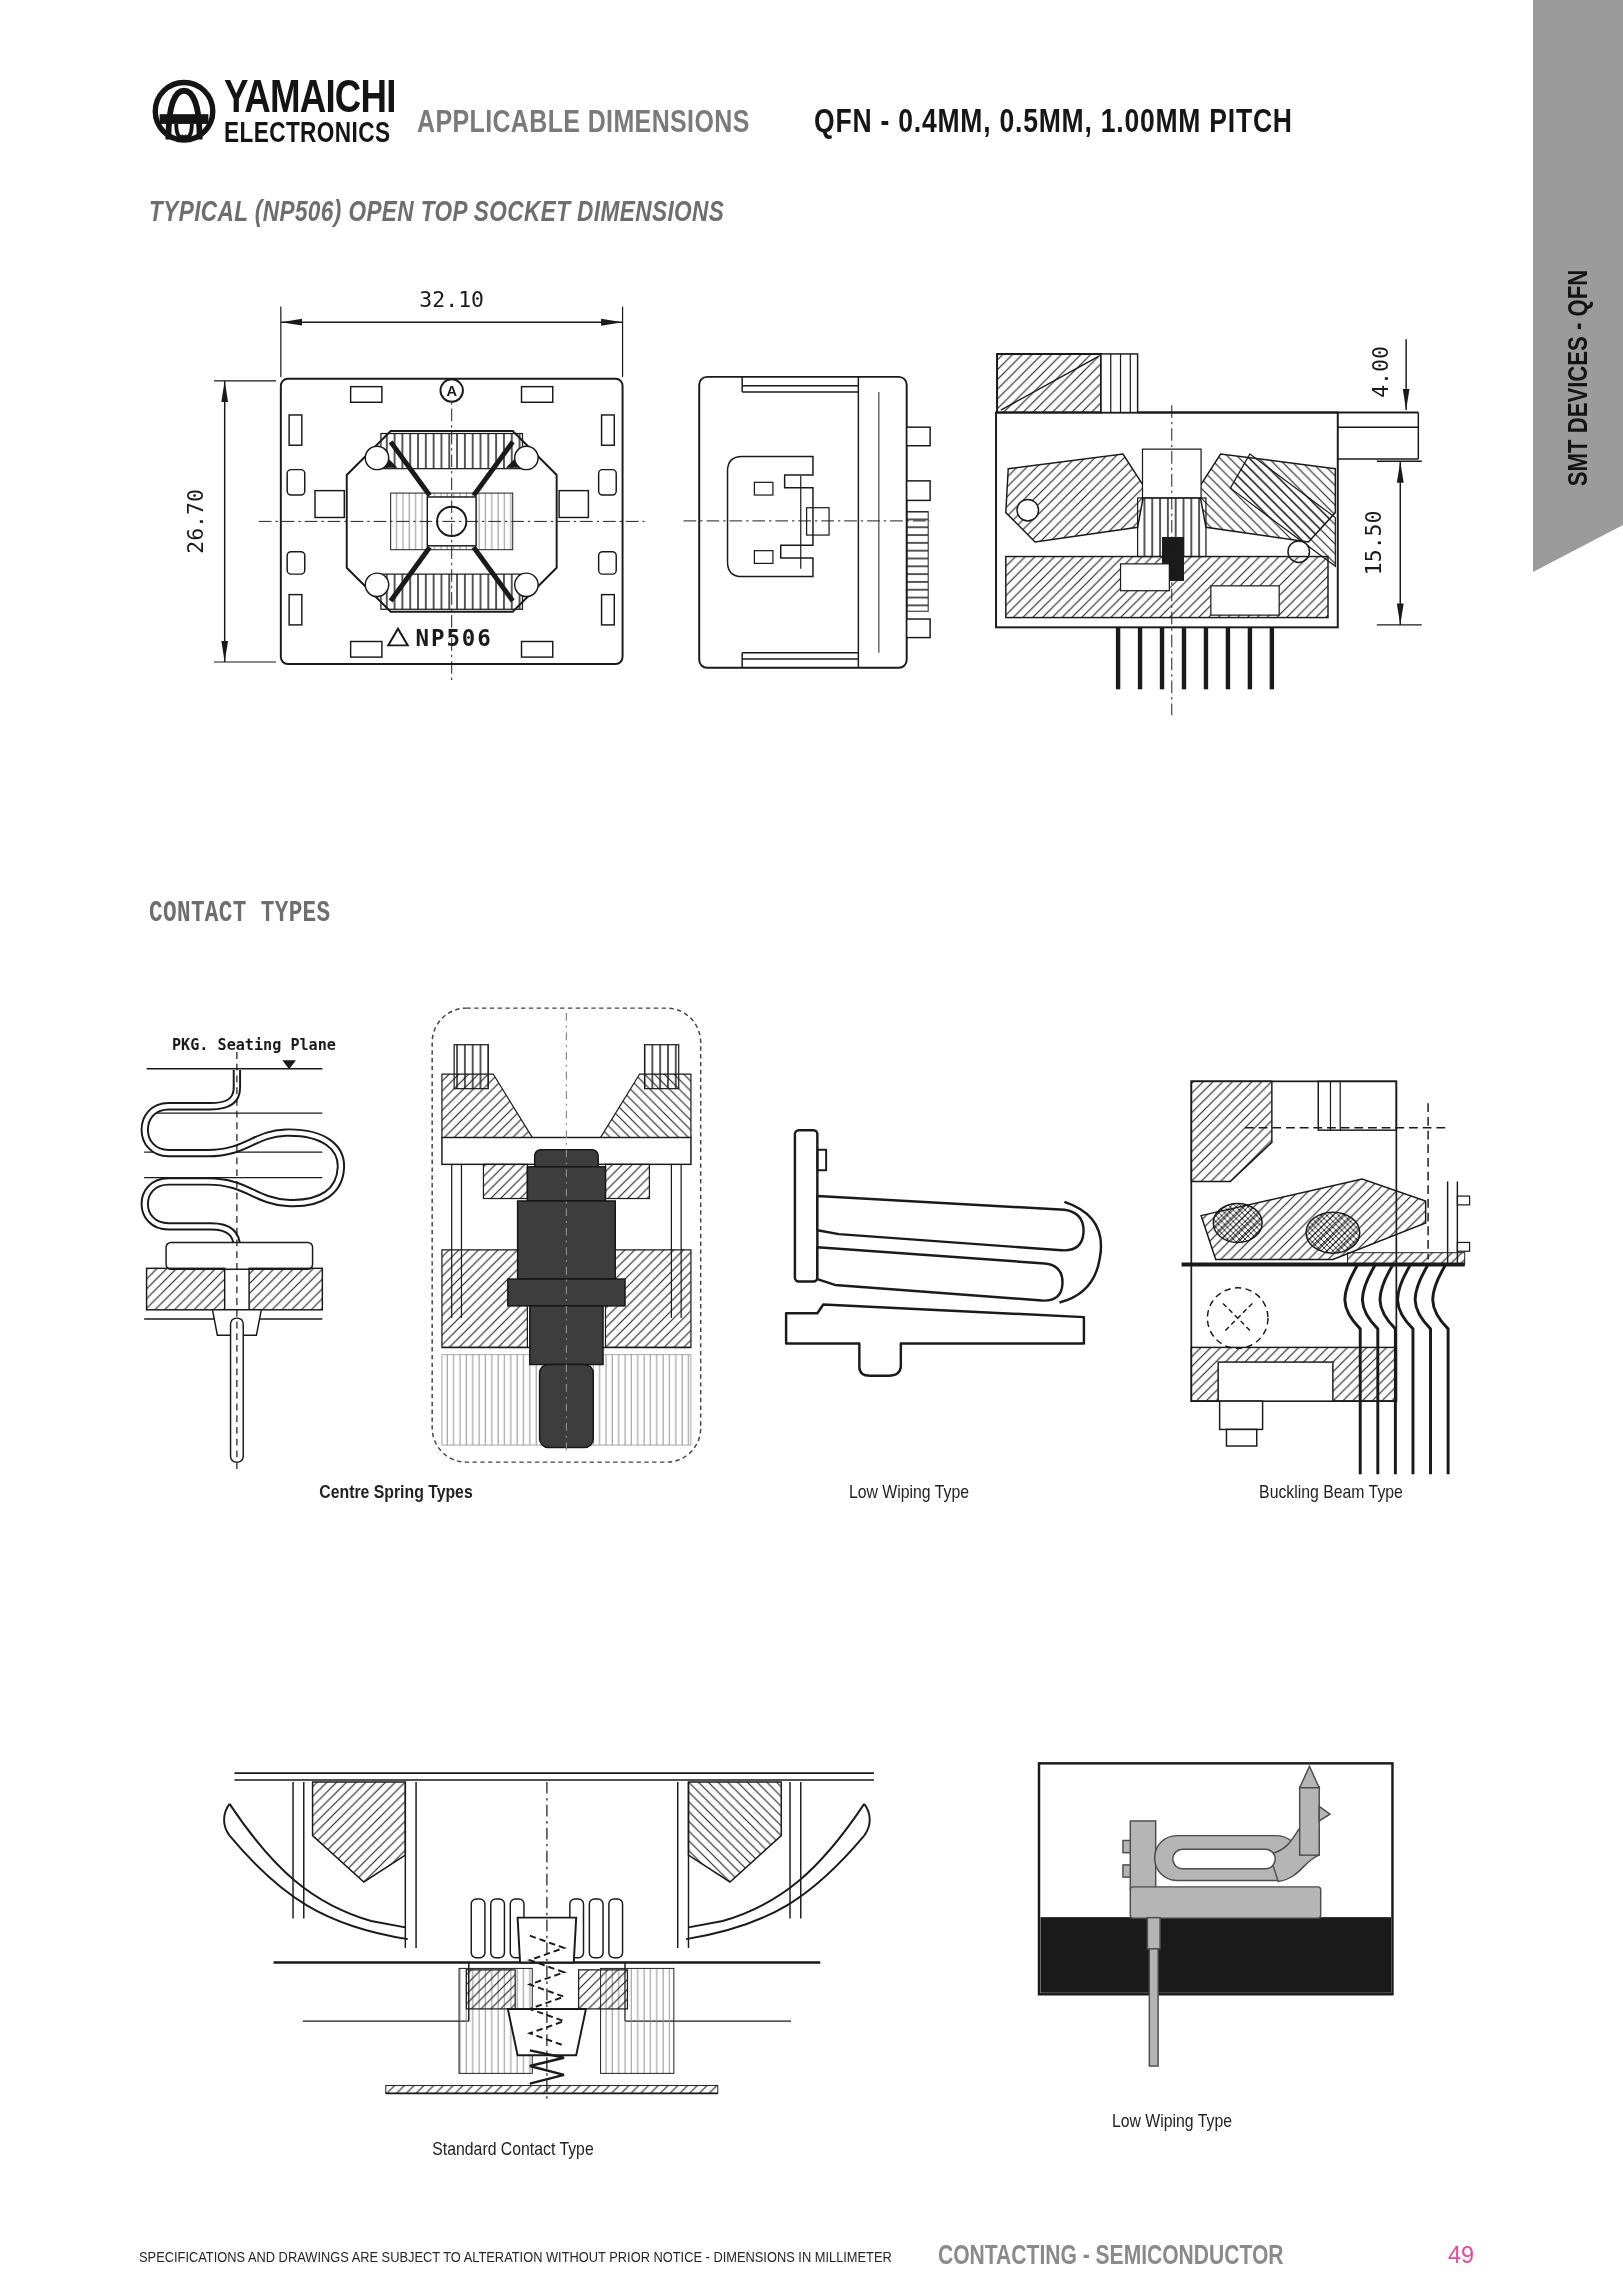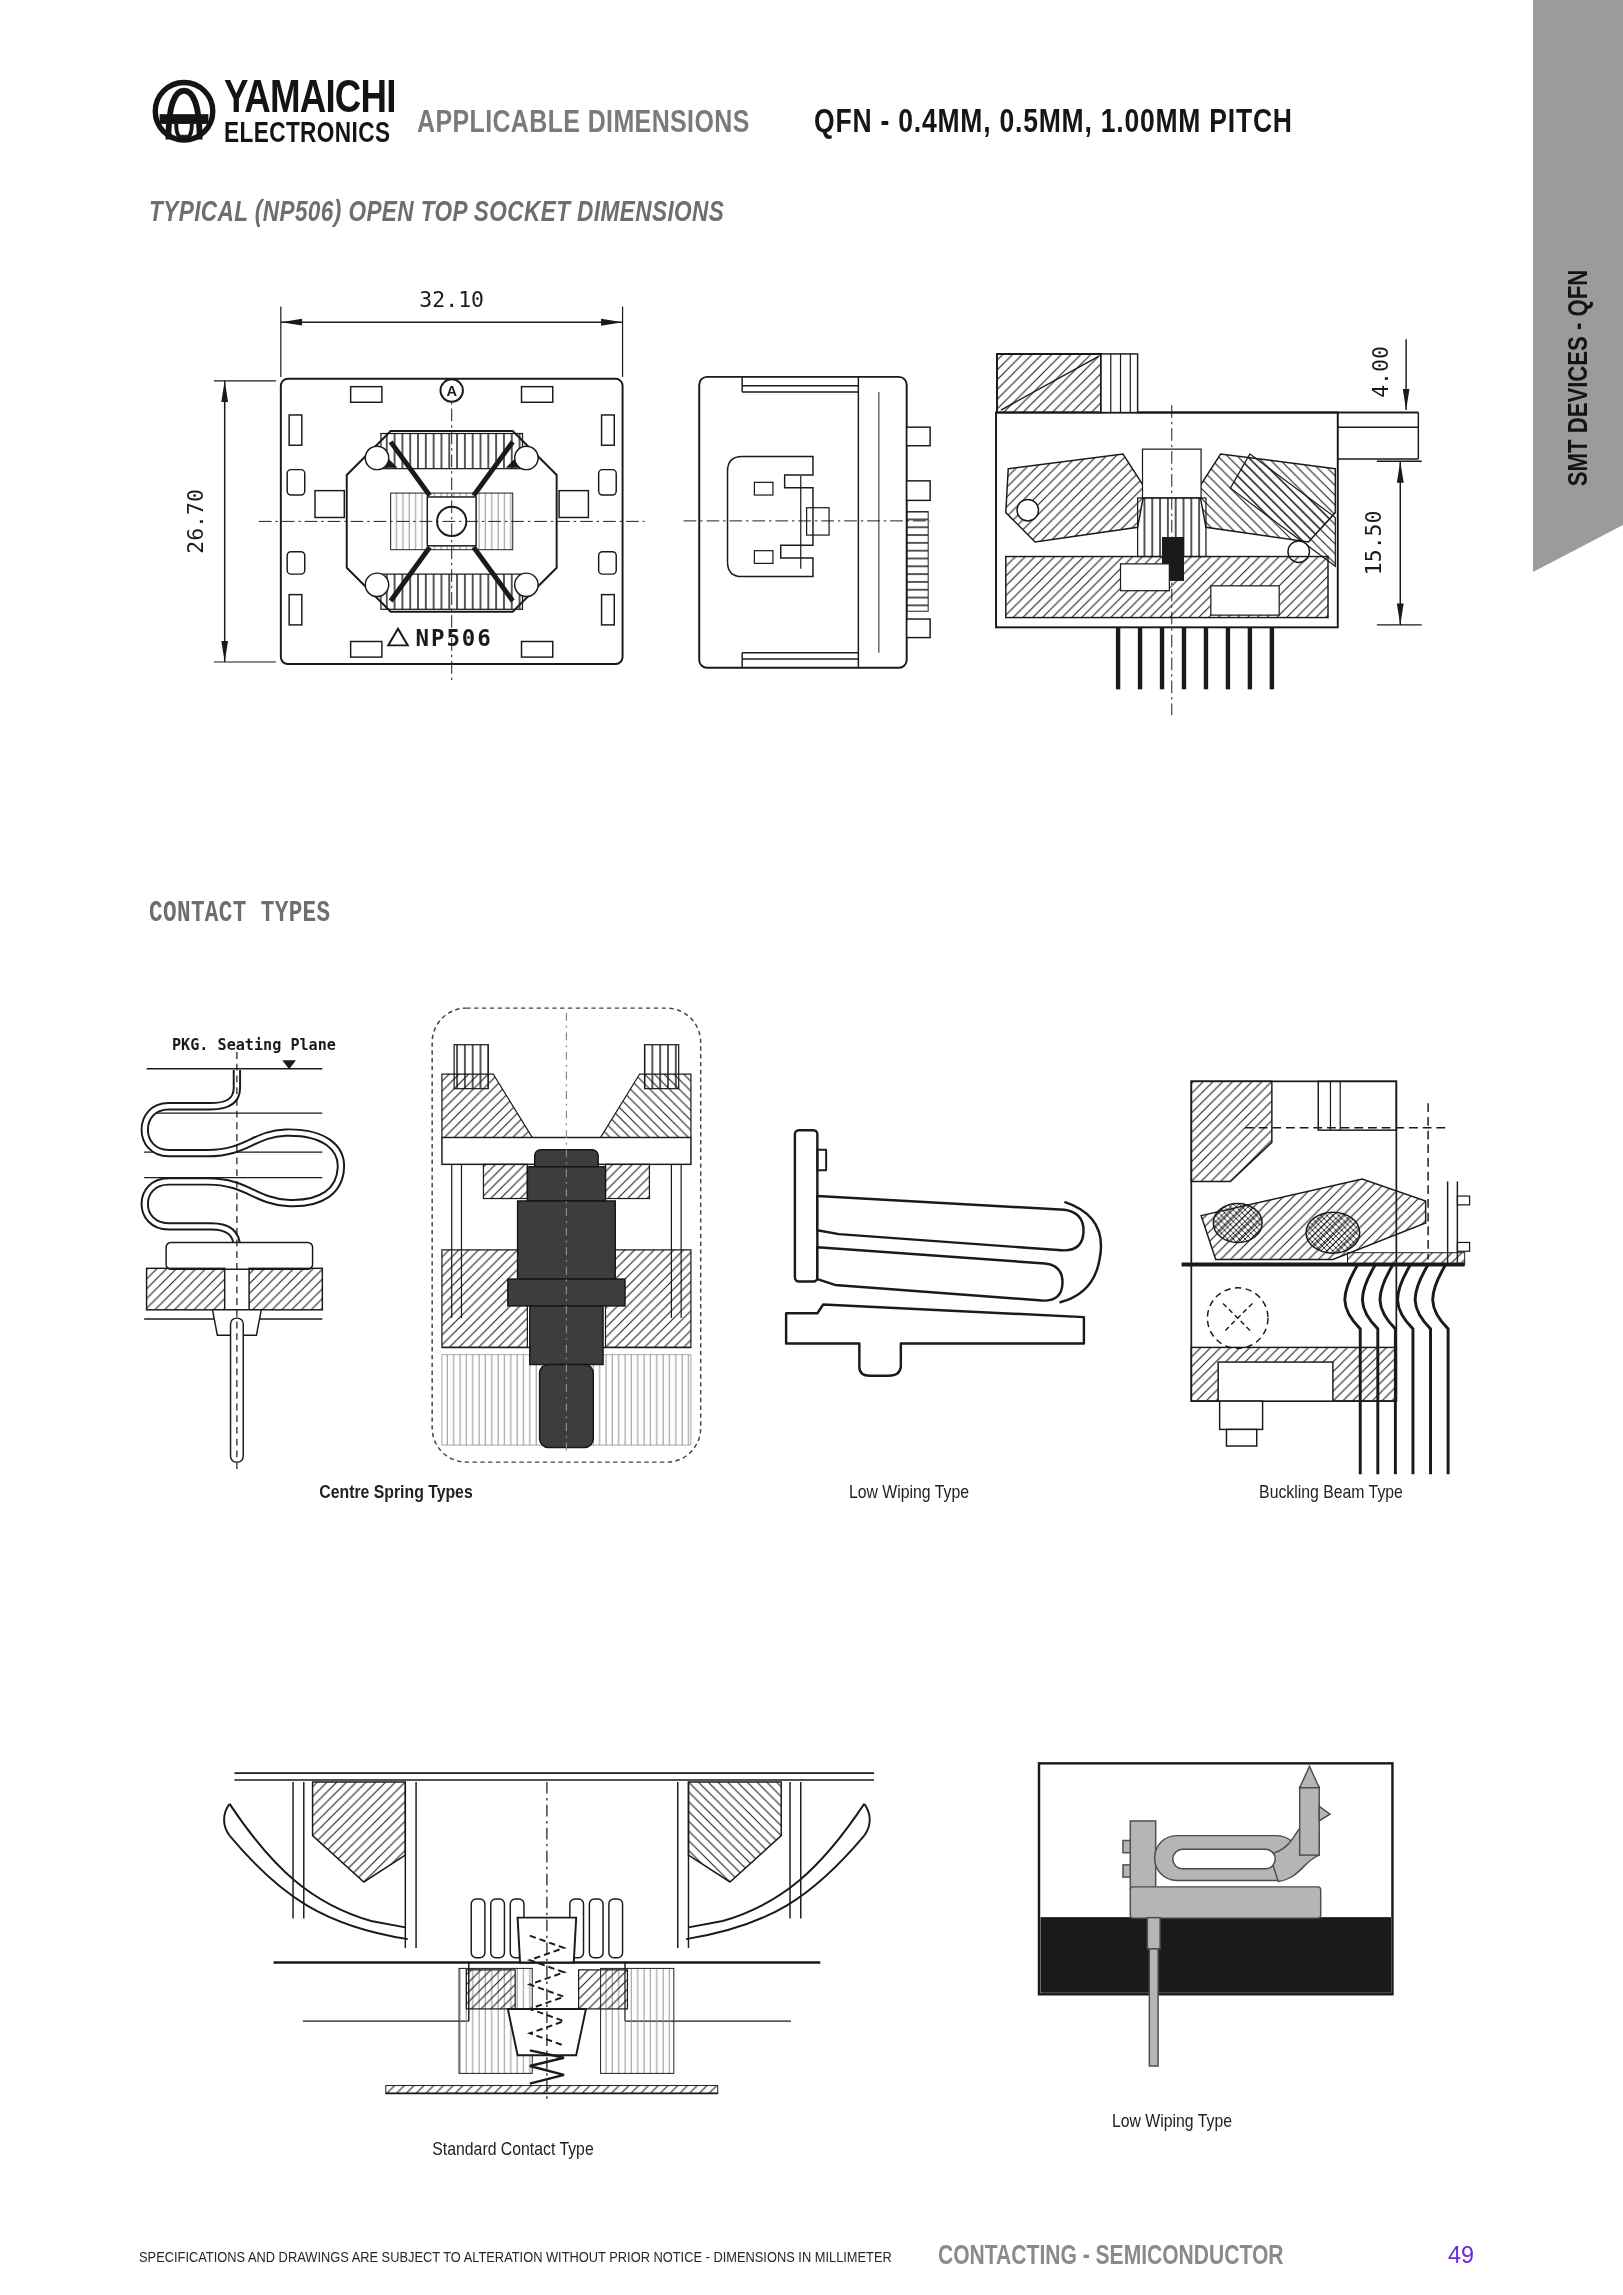--- a/index.html
+++ b/index.html
@@ -13,21 +13,21 @@
   .hdr-gray{font-size:32px;color:#7a7a7a;letter-spacing:0.5px;}
   .hdr-black{font-size:34px;color:#161616;letter-spacing:1px;}
   .sect{font-size:29px;color:#6e6e6e;letter-spacing:0.5px;}
   .caption{font-size:18.6px;color:#222;}
   .tab{left:1533px;top:0;width:90px;height:572px;background:#9b9b9b;
        clip-path:polygon(0 0,100% 0,100% 525px,0 572px);}
   .tab-label{position:absolute;left:50%;top:378px;transform:translate(-50%,-50%) rotate(-90deg) scaleX(0.82);
        white-space:nowrap;font-size:27px;font-weight:bold;color:#141414;letter-spacing:0px;}
   .foot-small{font-size:14.6px;color:#262626;}
   .foot-series{font-size:27px;color:#8a8a8a;}
-  .foot-page{font-size:23.4px;color:#6d28d9;font-weight:normal;}
+  .foot-page{font-size:23.4px;color:#ec4899;font-weight:normal;}
   svg text{font-family:"DejaVu Sans Mono",monospace;fill:#1a1a1a;}
   .dim{font-size:44px;}
   .model{font-size:46px;font-weight:bold;letter-spacing:4px;}
   .pkg{font-size:31px;font-weight:bold;}
   .datum{font-size:30px;font-weight:bold;font-family:"Liberation Sans",sans-serif;}
 </style>
 </head>
 <body>
 
 <div class="abs" style="left:146px;top:71px;width:78px;height:81px;">

